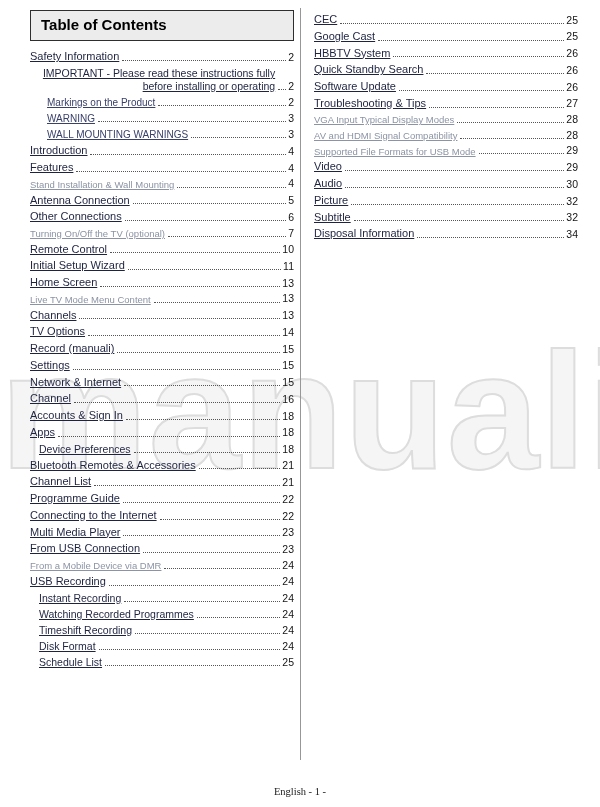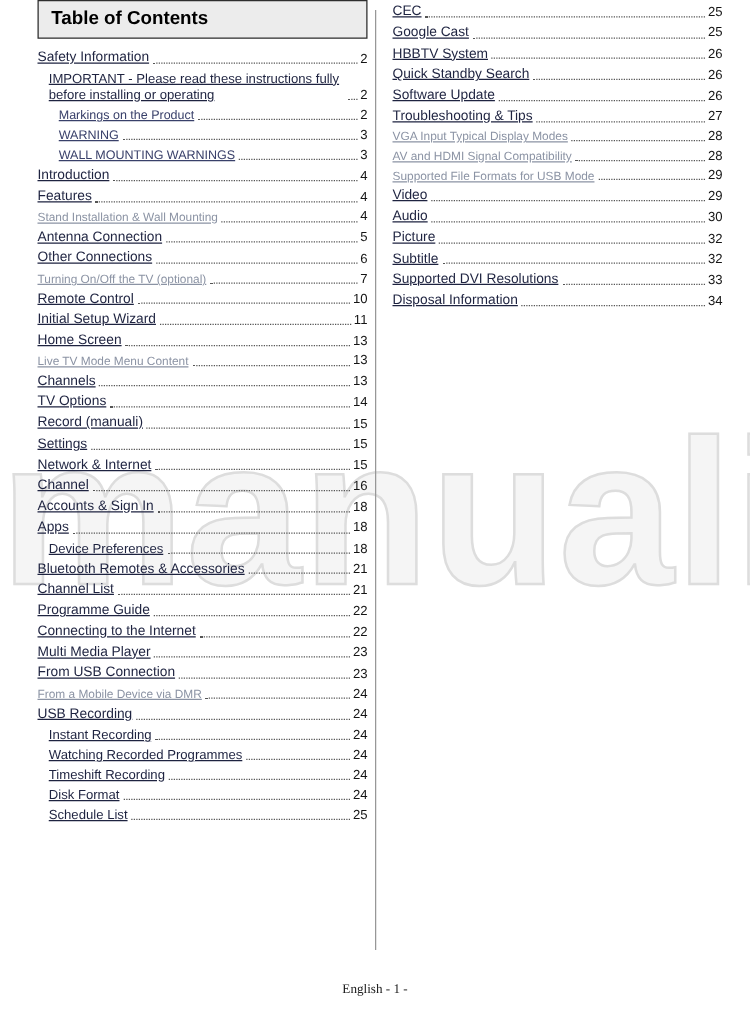--- a/index.html
+++ b/index.html
@@ -25,21 +25,21 @@
   .divider {
     position:absolute;
     left:300px; top:8px;
     width:1px; height:752px;
     background:#979797;
     z-index:0;
   }
   .columns {
     position:relative; z-index:1;
     display:flex;
-    padding:0 22px 0 30px;
+    padding:10px 22px 0 30px;
     gap:20px;
   }
   .col { flex:1; min-width:0; }
   .toc-header {
     border:1px solid #2e2e2e;
     background:#ececec;
     color:#000;
     font-size:15px;
     font-weight:bold;
     padding:5px 10px 7px 10px;
@@ -47,20 +47,21 @@
   }
   .toc-row {
     display:flex;
     align-items:flex-end;
     margin-top:3px;
   }
   .toc-label {
     text-decoration:underline;
     line-height:1.25;
     cursor:pointer;
+    text-align:right;
   }
   .main .toc-label  { color:#1e2340; font-size:11px; }
   .muted .toc-label { color:#8b93a4; font-size:9.5px; }
   .muted { margin-top:2.5px; }
   .lvl1 { padding-left:9px; }
   .lvl2 { padding-left:17px; }
   .lvl1.main .toc-label { font-size:10.5px;text-decoration:underline; }
   .lvl2.main .toc-label { font-size:10px; color:#39406a; }
   .toc-dots {
     flex:1 0 8px;
@@ -341,25 +342,20 @@
           <span class="toc-label">Picture</span>
           <span class="toc-dots"></span>
           <span class="toc-page">32</span>
         </div>
         <div class="toc-row lvl0 main">
           <span class="toc-label">Subtitle</span>
           <span class="toc-dots"></span>
           <span class="toc-page">32</span>
         </div>
         <div class="toc-row lvl0 main">
-          <span class="toc-label">Supported DVI Resolutions</span>
-          <span class="toc-dots"></span>
-          <span class="toc-page">33</span>
-        </div>
-        <div class="toc-row lvl0 main">
           <span class="toc-label">Disposal Information</span>
           <span class="toc-dots"></span>
           <span class="toc-page">34</span>
         </div>
       </div>
   </div>
 </div>
 
 <div class="footer">English - 1 -</div>
 

